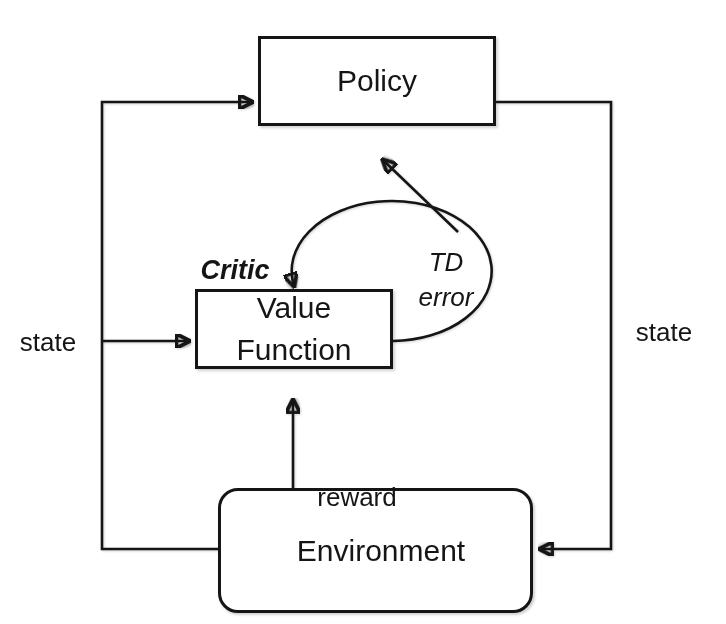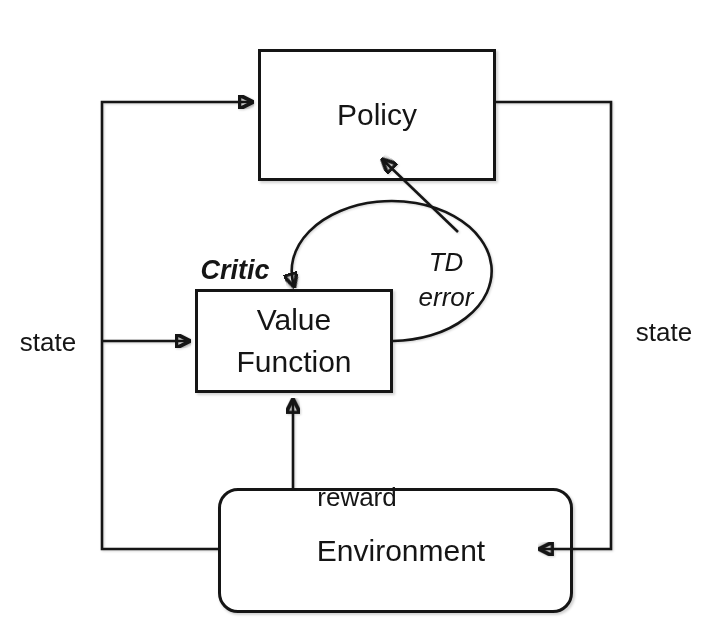--- a/index.html
+++ b/index.html
@@ -42,23 +42,23 @@
     background: var(--bg);
     display: flex;
     flex-direction: column;
     align-items: center;
     justify-content: center;
     font-size: 30px;
     line-height: 42px;
     z-index: 2;
     box-shadow: 1.5px 2px 2.5px rgba(0,0,0,0.18);
   }
-  .box-policy      { left: 258px; top: 49px;  width: 238px; height: 132px; }
-  .box-vf          { left: 195px; top: 289px; width: 198px; height: 104px; }
-  .box-env         { left: 218px; top: 488px; width: 355px; height: 125px; border-radius: 20px; padding-left: 11px; }
+  .box-policy      { left: 258px; top: 36px;  width: 238px; height: 90px; }
+  .box-vf          { left: 195px; top: 289px; width: 198px; height: 80px; }
+  .box-env         { left: 218px; top: 488px; width: 315px; height: 125px; border-radius: 20px; padding-left: 11px; }
   .label {
     position: absolute;
     font-size: 26px;
     white-space: nowrap;
     transform: translateX(-50%);
     z-index: 4;
     line-height: 1.1;
   }
   .label-role {
     font-weight: bold;

